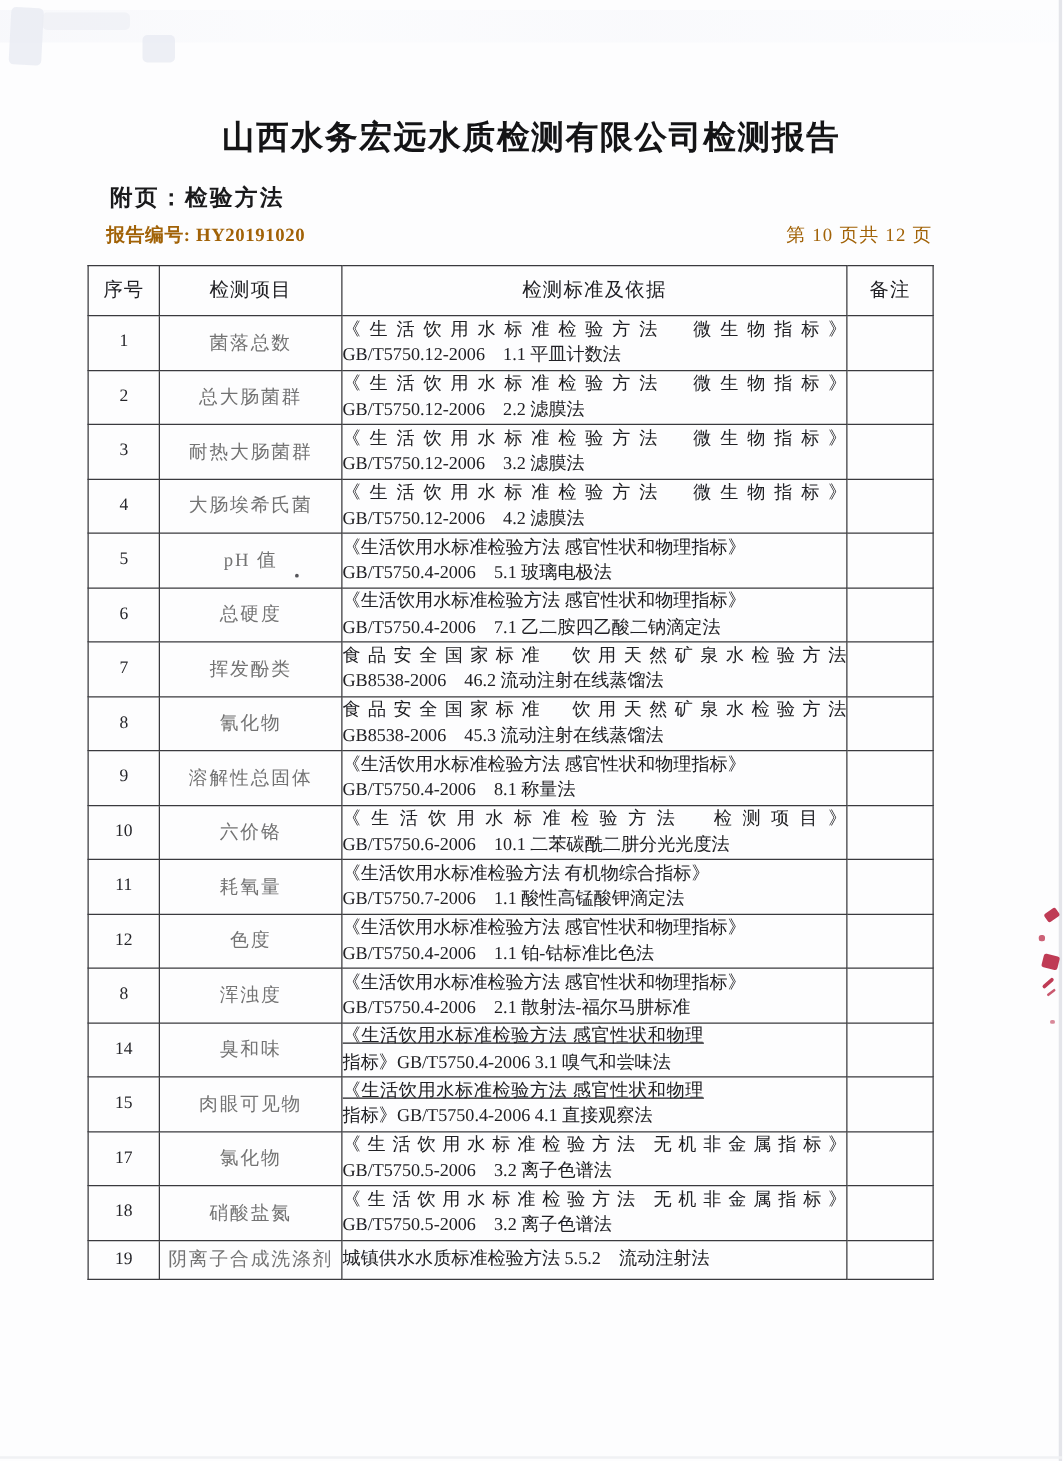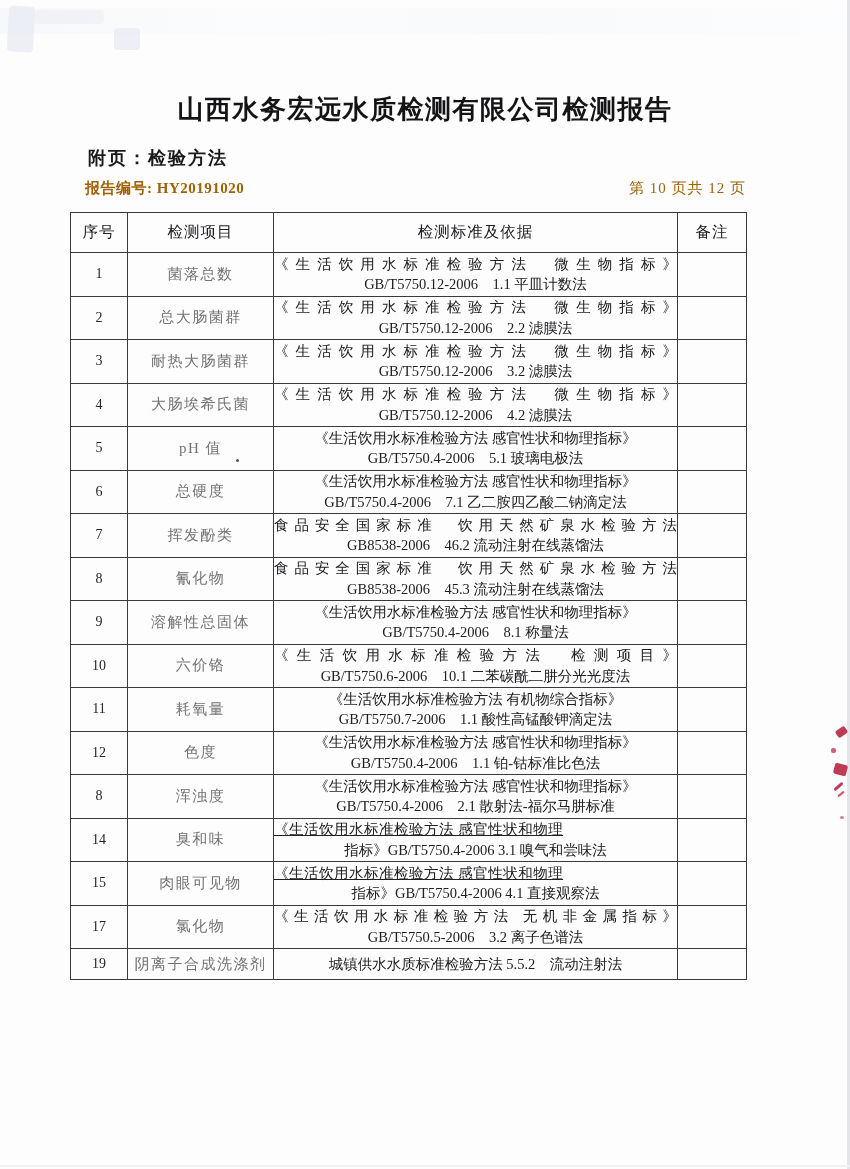--- a/index.html
+++ b/index.html
@@ -62,21 +62,21 @@
   th.h-std{text-align:center;padding-left:9px;}
   tr.data{height:43.5px;}
   tr.data.single{height:31px;}
   td.no{text-align:center;font-size:14px;color:#26262a;}
   td.item{text-align:center;font-size:15px;letter-spacing:1.5px;color:#737373;}
   td.std{padding:1px 6px 1px 8px;}
   td.remark{background:transparent;}
   .stdline{font-size:14.5px;line-height:20.5px;color:#202024;white-space:nowrap;}
   .stdline.a-justify{text-align:justify;text-align-last:justify;white-space:normal;}
   .stdline.a-center{letter-spacing:.5px;text-decoration:underline;}
-  .stdline.a-left{text-align:center;}
+  .stdline.a-left{text-align:left;}
 
   .ph-dot{position:absolute;left:236px;top:459px;width:3px;height:3px;border-radius:50%;background:#55555a;}
 
   .red-marks{position:absolute;right:0;top:722px;width:22px;height:110px;}
   .red-marks span{position:absolute;display:block;border-radius:2px;}
   .rm1{top:6px;left:8px;width:11px;height:8px;transform:rotate(-35deg);}
   .rm2{top:26px;left:3px;width:5px;height:5px;opacity:.8;}
   .rm3{top:42px;left:6px;width:13px;height:11px;transform:rotate(14deg);}
   .rm4{top:63px;left:5px;width:11px;height:3px;transform:rotate(-42deg);}
   .rm5{top:71px;left:9px;width:8px;height:2px;transform:rotate(-38deg);opacity:.85;}
@@ -256,20 +256,29 @@
     </tr>
         <tr class="data">
       <td class="no">17</td>
       <td class="item">氯化物</td>
       <td class="std">
             <div class="stdline a-justify">《生活饮用水标准检验方法 无机非金属指标》</div>
             <div class="stdline a-left">GB/T5750.5-2006　3.2 离子色谱法</div>
           </td>
       <td class="remark"></td>
     </tr>
+        <tr class="data">
+      <td class="no">18</td>
+      <td class="item">硝酸盐氮</td>
+      <td class="std">
+            <div class="stdline a-justify">《生活饮用水标准检验方法 无机非金属指标》</div>
+            <div class="stdline a-left">GB/T5750.5-2006　3.2 离子色谱法</div>
+          </td>
+      <td class="remark"></td>
+    </tr>
         <tr class="data single">
       <td class="no">19</td>
       <td class="item">阴离子合成洗涤剂</td>
       <td class="std">
             <div class="stdline a-left">城镇供水水质标准检验方法 5.5.2　流动注射法</div>
           </td>
       <td class="remark"></td>
     </tr>
       </tbody>
   </table>

